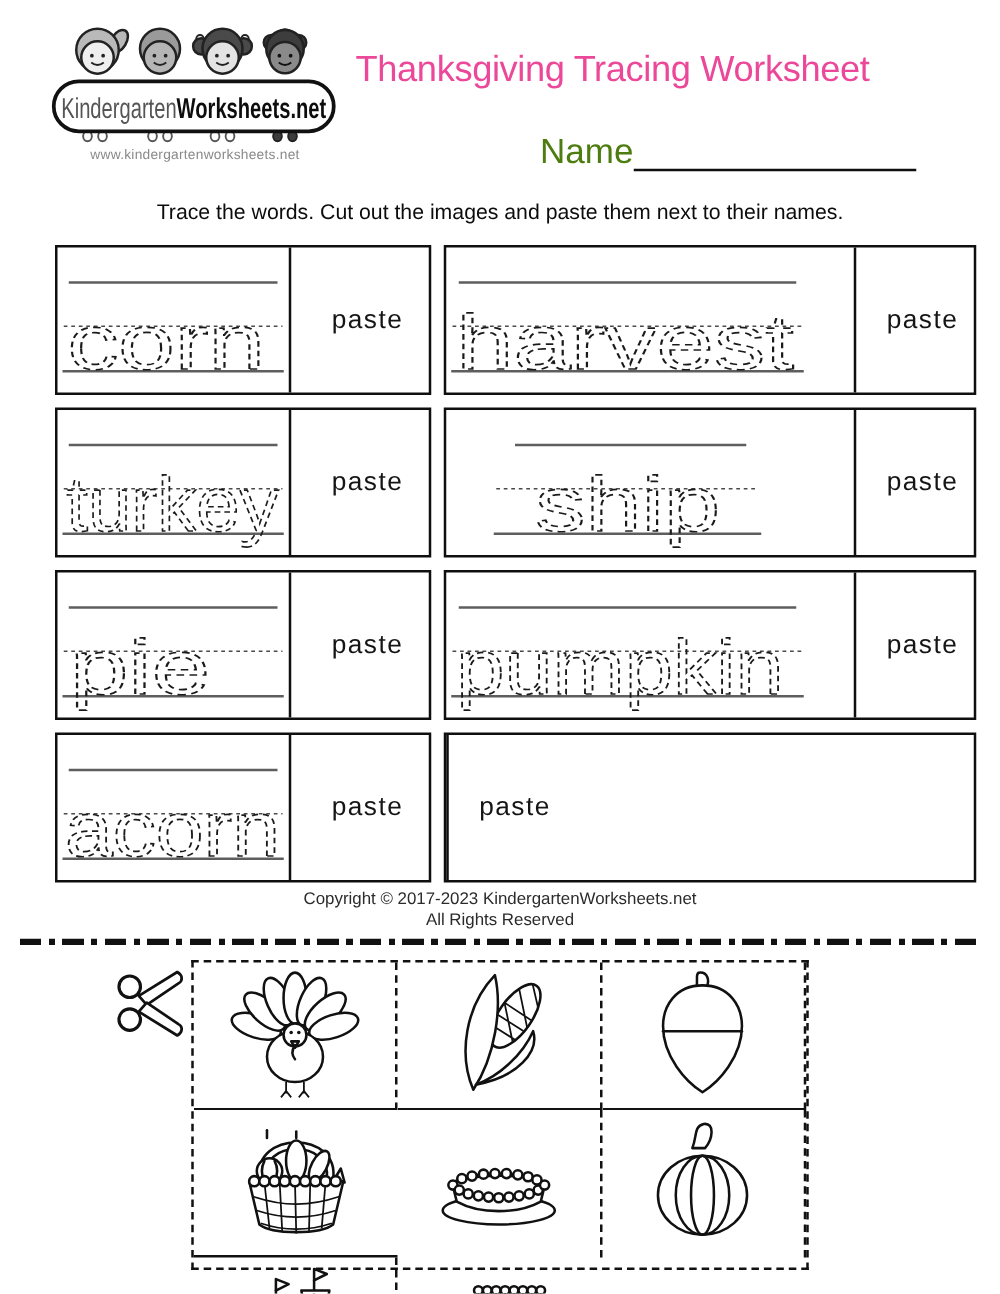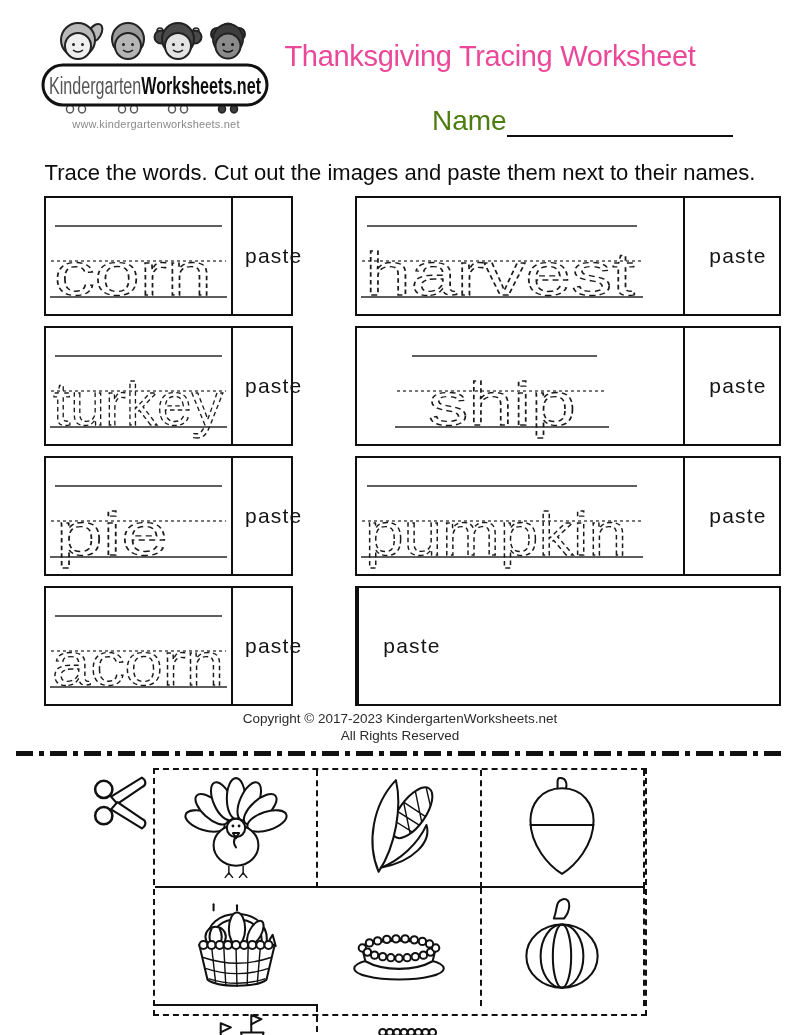--- a/index.html
+++ b/index.html
@@ -10,25 +10,25 @@
   
   .logo{position:absolute;left:40px;top:12px;width:230px;}
   .logo-url{position:absolute;left:38px;top:118px;width:236px;text-align:center;
     font-size:11px;color:#8a8a8a;letter-spacing:.2px;}
   .title{position:absolute;left:282px;top:40px;width:416px;text-align:center;
     font-size:29px;font-weight:400;letter-spacing:-.3px;color:#ec4899;margin:0;}
   .name-row{position:absolute;left:432px;top:105px;font-size:28px;color:#4d7c0f;
     display:flex;align-items:center;}
   .name-line{display:inline-block;width:226px;border-bottom:2.5px solid #0f0f0f;height:30px;}
   .instruction{position:absolute;left:0;top:160px;width:800px;text-align:center;
-    font-size:22px;color:#0c0c0c;margin:0;}
+    font-size:17px;color:#0c0c0c;margin:0;}
   
   .cell{position:absolute;height:120px;border:2px solid #0f0f0f;background:#fff;
     display:flex;box-sizing:border-box;}
-  .cell.left{left:44px;width:249px;}
+  .cell.left{left:44px;width:301px;}
   .cell.right{left:355px;width:426px;}
   .word-area{position:relative;flex:1;}
   .paste-box{border-left:2px solid #0f0f0f;display:flex;align-items:center;
     justify-content:center;box-sizing:border-box;padding-left:12px;}
   .cell.left  .paste-box{width:118px;}
   .cell.right .paste-box{width:96px;}
   .paste-label{font-size:21px;letter-spacing:1.2px;color:#151515;}
   .guide-top,.guide-base{stroke:#5e5e5e;stroke-width:2;}
   .guide-mid{stroke:#4a4a4a;stroke-width:1.3;stroke-dasharray:3 3;}
   .trace-text{fill:none;stroke:#1a1a1a;stroke-width:1.35;stroke-dasharray:4.5 3.2;

